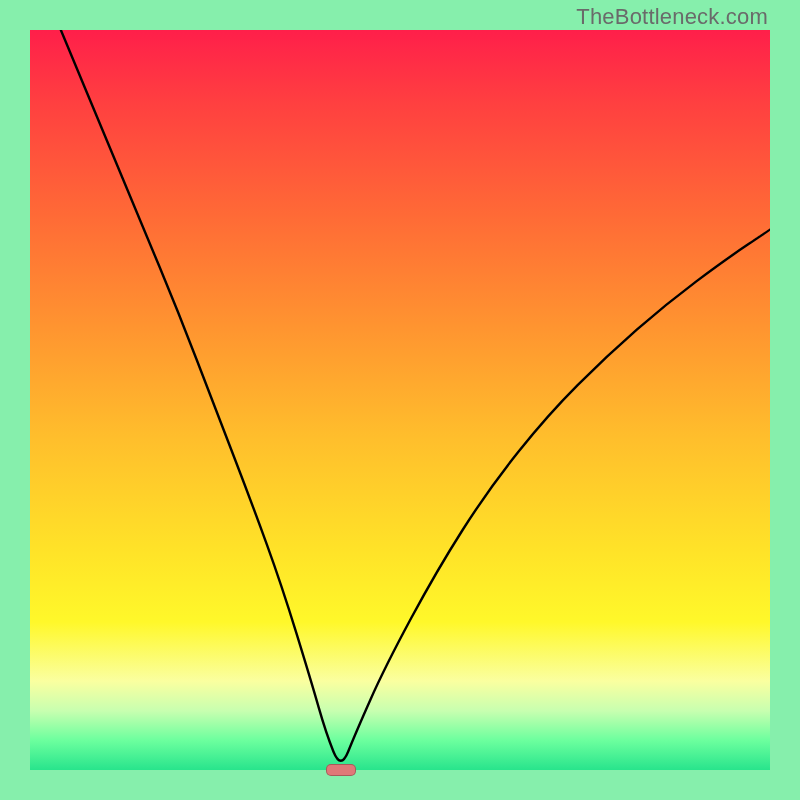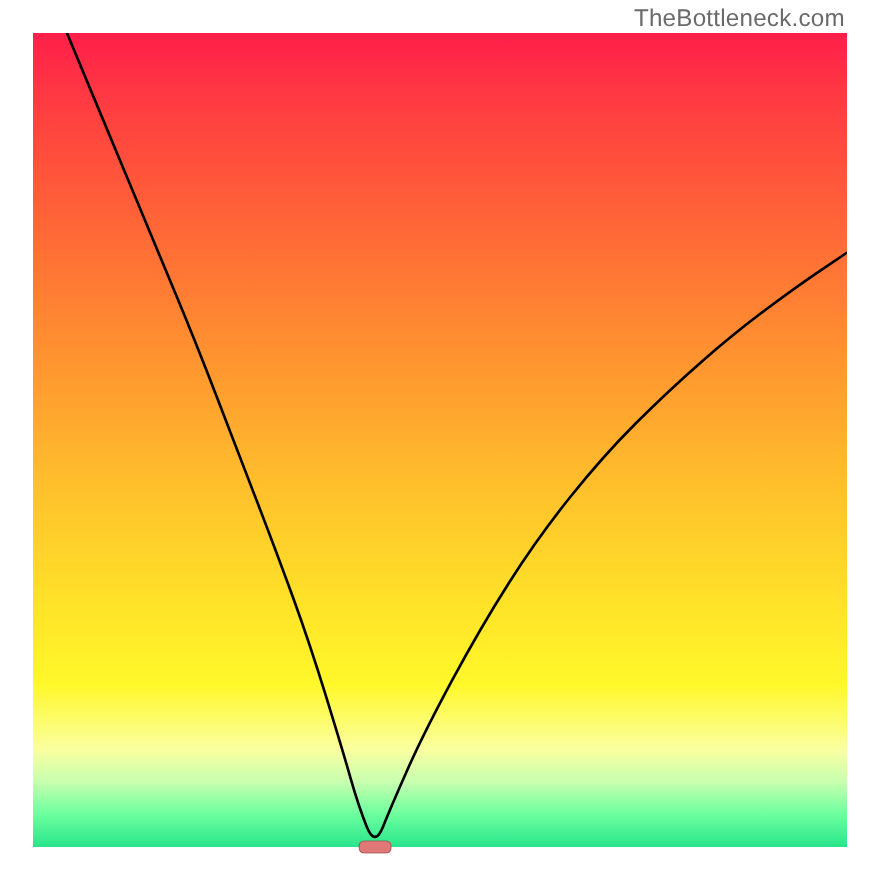--- a/index.html
+++ b/index.html
@@ -8,21 +8,21 @@
     width: 800px;
     height: 800px;
     background: #000;
     font-family: Arial, Helvetica, sans-serif;
     overflow: hidden;
   }
   .frame {
     position: relative;
     width: 800px;
     height: 800px;
-    background: #ffffff;
+    background: #86efac;
   }
   .plot-area {
     position: absolute;
     left: 30px;
     top: 30px;
     width: 740px;
     height: 740px;
     
     background: linear-gradient(
       to bottom,

